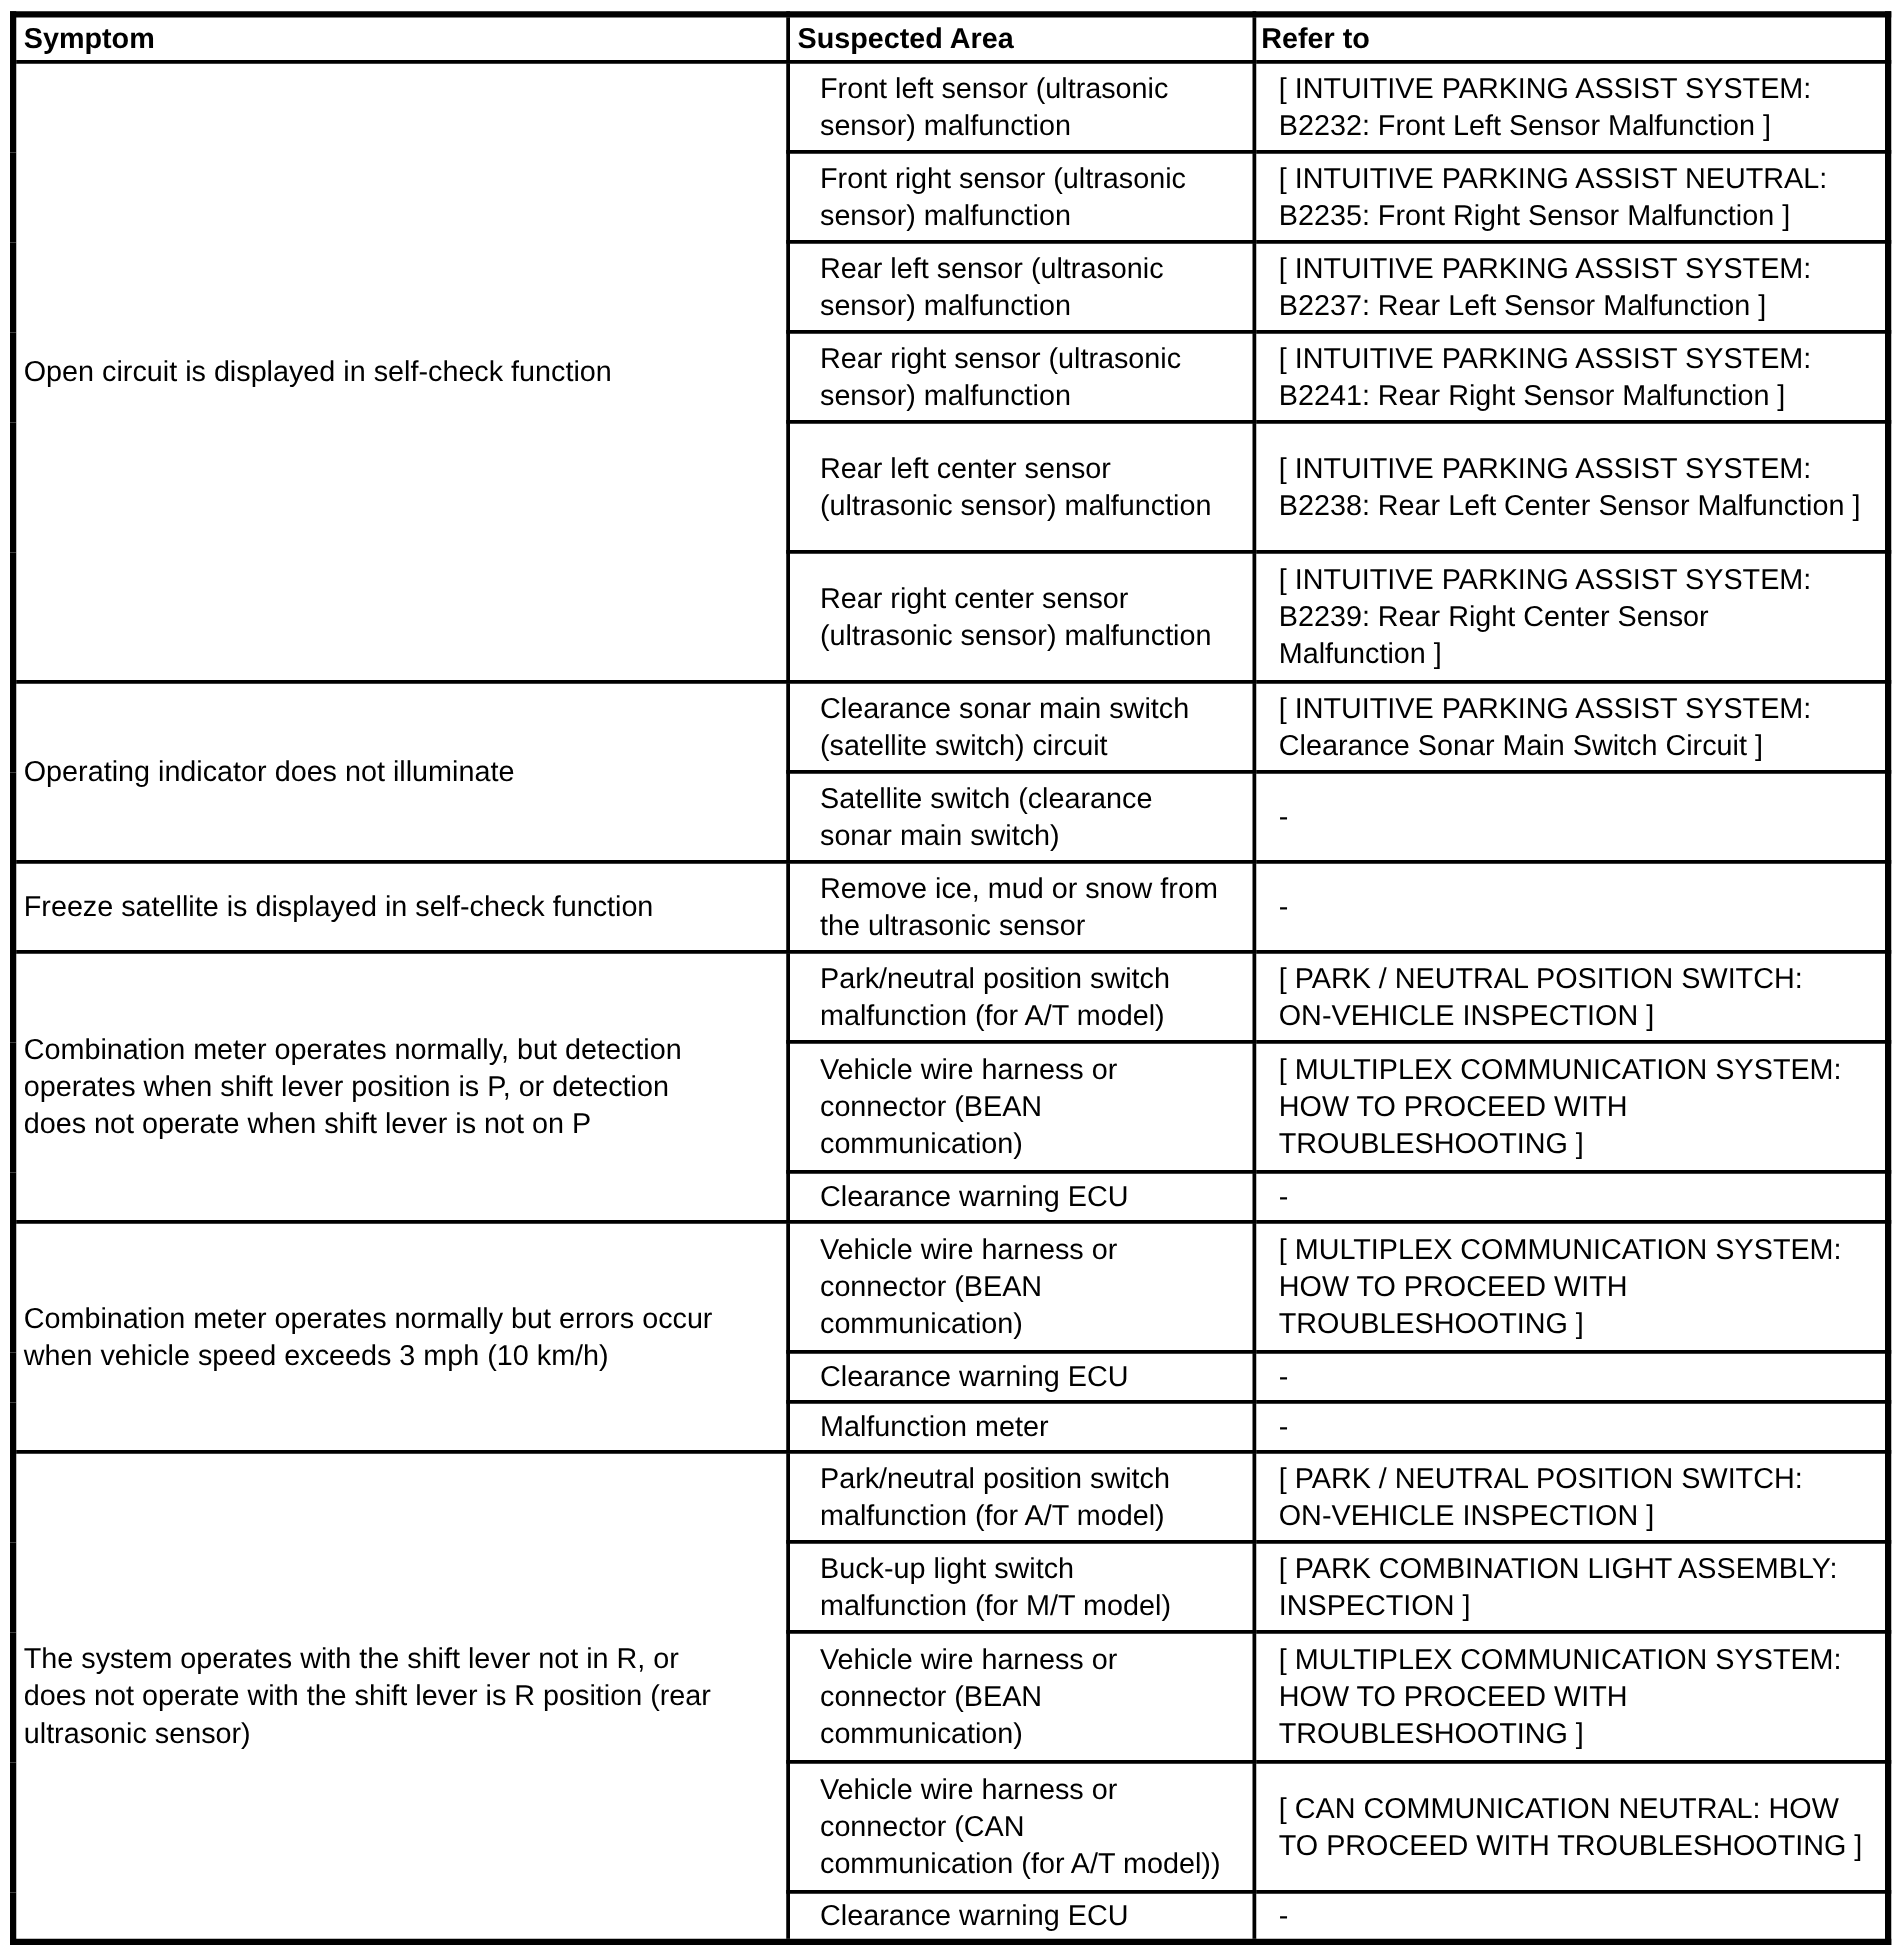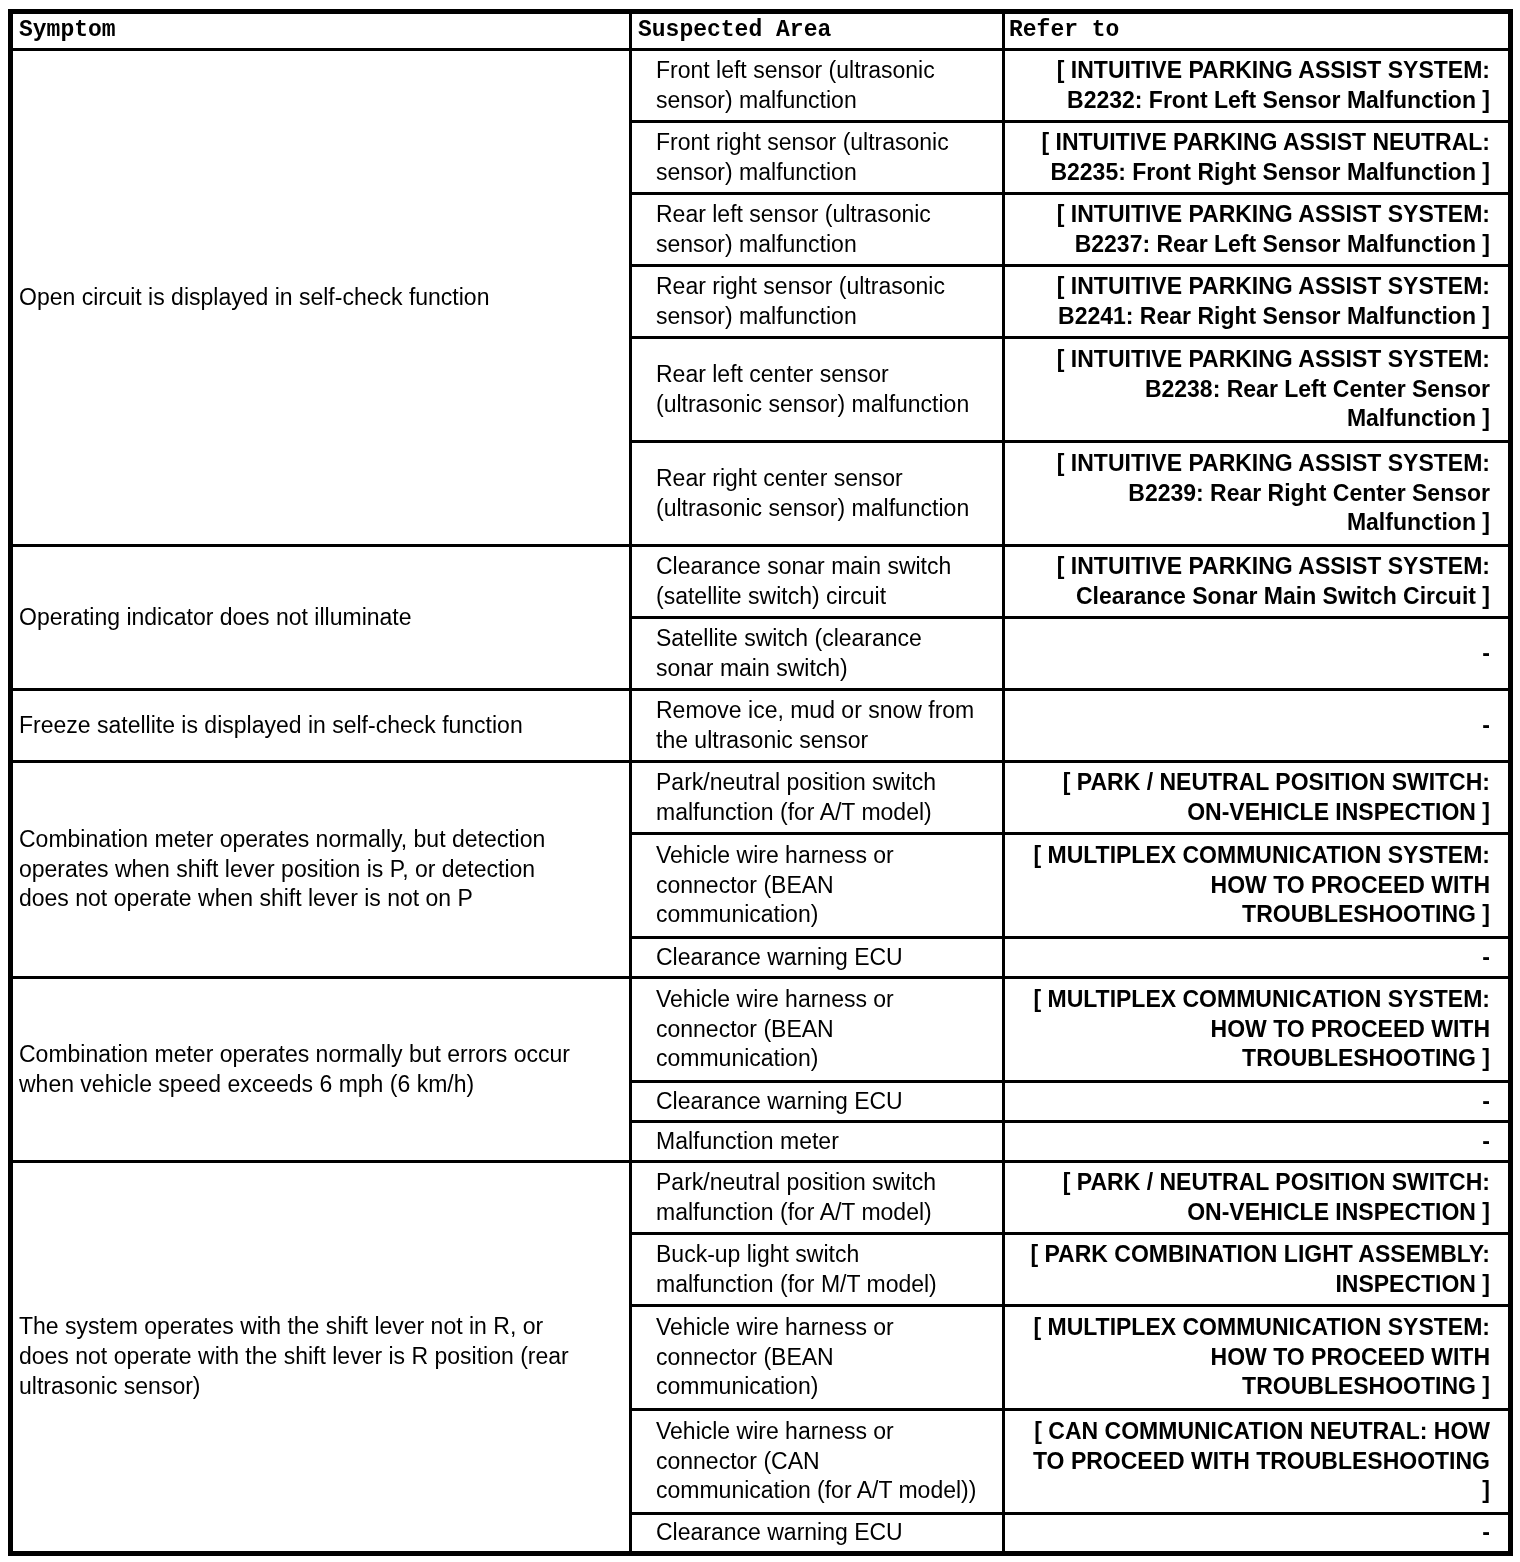--- a/index.html
+++ b/index.html
@@ -29,36 +29,35 @@
     vertical-align: middle;
     font-size: 23px;
     line-height: 1.3;
     overflow: hidden;
   }
   th {
     font-weight: bold;
     text-align: left;
     height: 32px;
     padding: 1px 6px 1px 6px;
-    font-family: Liberation Mono, monospace;
   }
   th.center { text-align: left; padding: 1px 4px; }
   td.symptom {
     text-align: left;
     padding: 3px 42px 3px 6px;
     font-weight: normal;
   }
   td.area {
     text-align: left;
     padding: 3px 22px 3px 24px;
     font-weight: normal;
   }
   td.refer {
-    text-align: right;
-    font-weight: bold;
+    text-align: left;
+    font-weight: normal;
     padding: 3px 18px;
   }
   tr.h72  { height: 72px;  }
   tr.h104 { height: 104px; }
   tr.h40  { height: 40px;  }
 </style>
 </head>
 <body>
 
 <table class="doc-table">
@@ -126,21 +125,21 @@
     <tr class="h104">
       <td class="area">Vehicle wire harness or connector (BEAN communication)</td>
       <td class="refer">[ MULTIPLEX COMMUNICATION SYSTEM: HOW TO PROCEED WITH TROUBLESHOOTING ]</td>
     </tr>
     <tr class="h40">
       <td class="area">Clearance warning ECU</td>
       <td class="refer">-</td>
     </tr>
 
     <tr class="h104">
-      <td class="symptom" rowspan="3">Combination meter operates normally but errors occur when vehicle speed exceeds 6 mph (6 km/h)</td>
+      <td class="symptom" rowspan="3">Combination meter operates normally but errors occur when vehicle speed exceeds 3 mph (10 km/h)</td>
       <td class="area">Vehicle wire harness or connector (BEAN communication)</td>
       <td class="refer">[ MULTIPLEX COMMUNICATION SYSTEM: HOW TO PROCEED WITH TROUBLESHOOTING ]</td>
     </tr>
     <tr class="h40">
       <td class="area">Clearance warning ECU</td>
       <td class="refer">-</td>
     </tr>
     <tr class="h40">
       <td class="area">Malfunction meter</td>
       <td class="refer">-</td>

